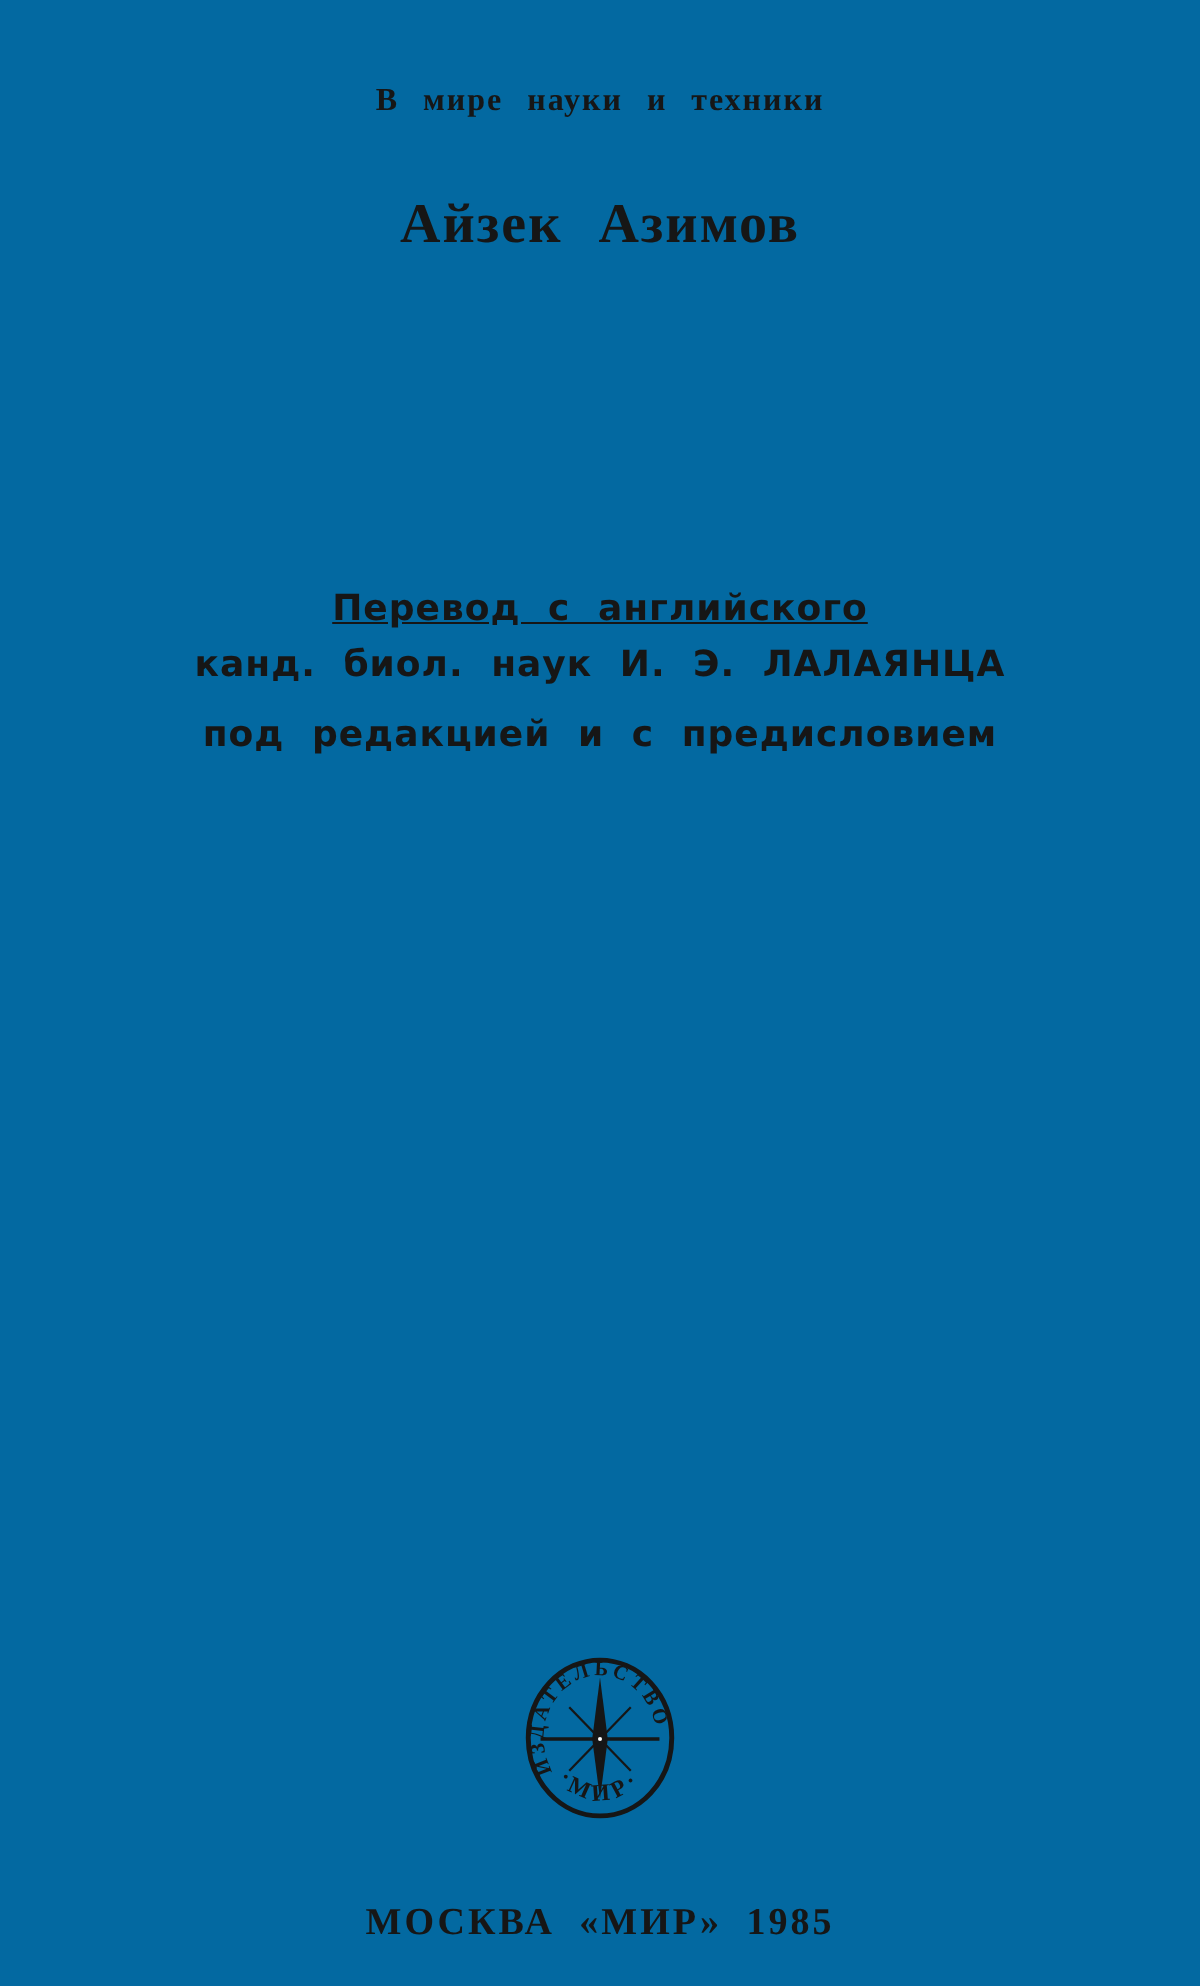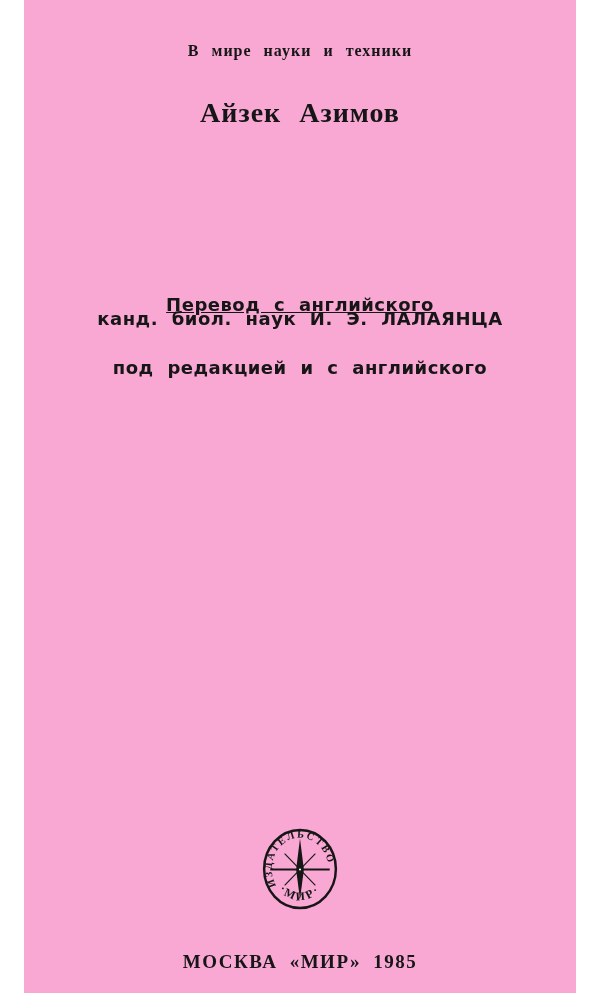--- a/index.html
+++ b/index.html
@@ -2,24 +2,24 @@
 <html lang="ru"><head>
 <meta charset="utf-8">
 <style>
   html, body {
     margin: 0;
     padding: 0;
     background: #ffffff;
   }
   .page {
     position: relative;
-    width: 552px;
+    width: 600px;
     height: 993px;
     margin: 0 auto;
-    background: #f9a8d4;
+    background: #0369a1;
     color: #161616;
     overflow: hidden;
     font-family: "Liberation Serif", serif;
   }
   .center-abs {
     position: absolute;
     left: 0;
     right: 0;
     text-align: center;
     white-space: nowrap;
@@ -42,21 +42,21 @@
     font: bold 31px "DejaVu Sans", sans-serif;
     letter-spacing: 4px;
     word-spacing: 18px;
   }
   .credit {
     font: bold 18px "DejaVu Sans", sans-serif;
     letter-spacing: 0.5px;
     word-spacing: 7px;
   }
   .credit.t1 { top: 294px; text-decoration: underline; }
-  .credit.t2 { top: 308px; }
+  .credit.t2 { top: 322px; }
   .credit.e1 { top: 357px; }
   .credit.e2 { top: 384px; }
   .logo-wrap {
     position: absolute;
     top: 828px;
     left: 50%;
     transform: translateX(-50%);
     width: 76px;
     height: 82px;
   }
@@ -80,21 +80,21 @@
 
   <div class="center-abs series">В мире науки и техники</div>
 
   <div class="center-abs author">Айзек Азимов</div>
 
 
   <div class="center-abs credit t1">Перевод с английского</div>
 
   <div class="center-abs credit t2">канд. биол. наук И. Э. ЛАЛАЯНЦА</div>
 
-  <div class="center-abs credit e1">под редакцией и с английского</div>
+  <div class="center-abs credit e1">под редакцией и с предисловием</div>
 
 
   <div class="logo-wrap">
     <svg width="76" height="82" viewBox="0 0 74 80" aria-hidden="true">
 
       <ellipse cx="37" cy="40" rx="35" ry="38" fill="none" stroke="#161616" stroke-width="2.4"></ellipse>
 
       <defs>
         <path id="arcTop" d="M 14.5,57.5 A 27.5,30.5 0 1 1 59.5,57.5" fill="none"></path>
         <path id="arcBottom" d="M 11.2,50.4 A 27.5,30.5 0 0 0 62.8,50.4" fill="none"></path>

